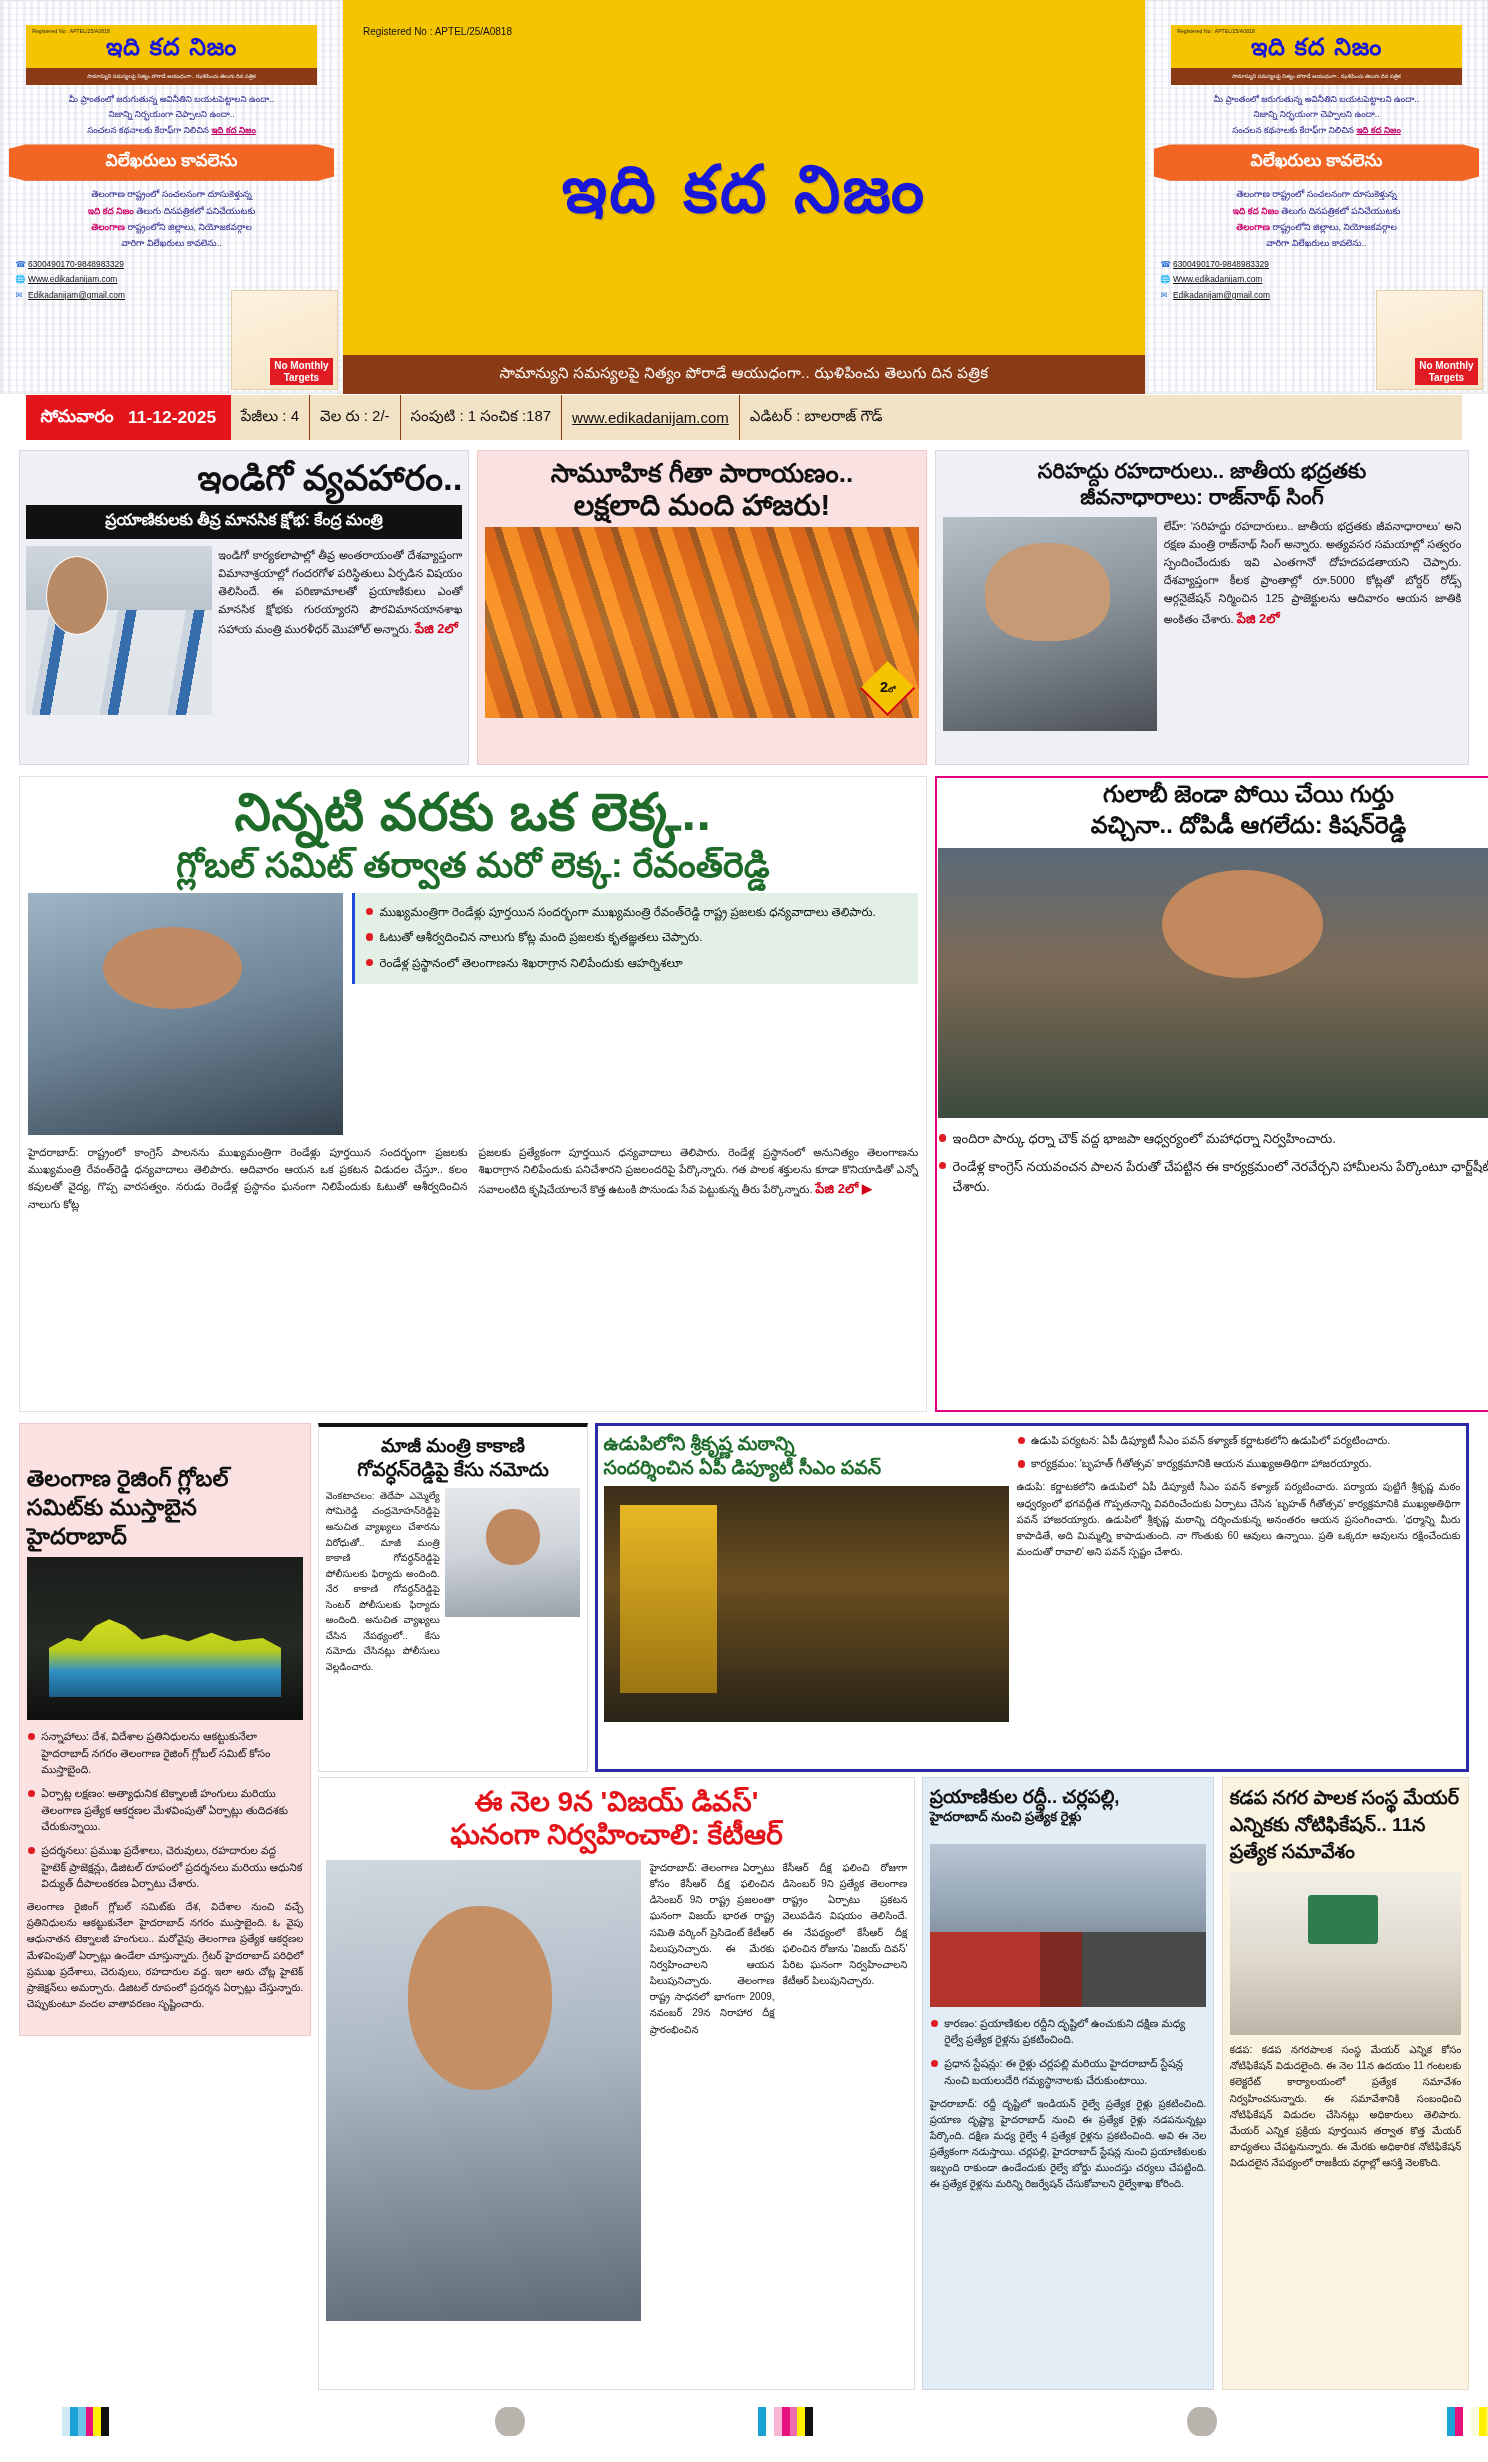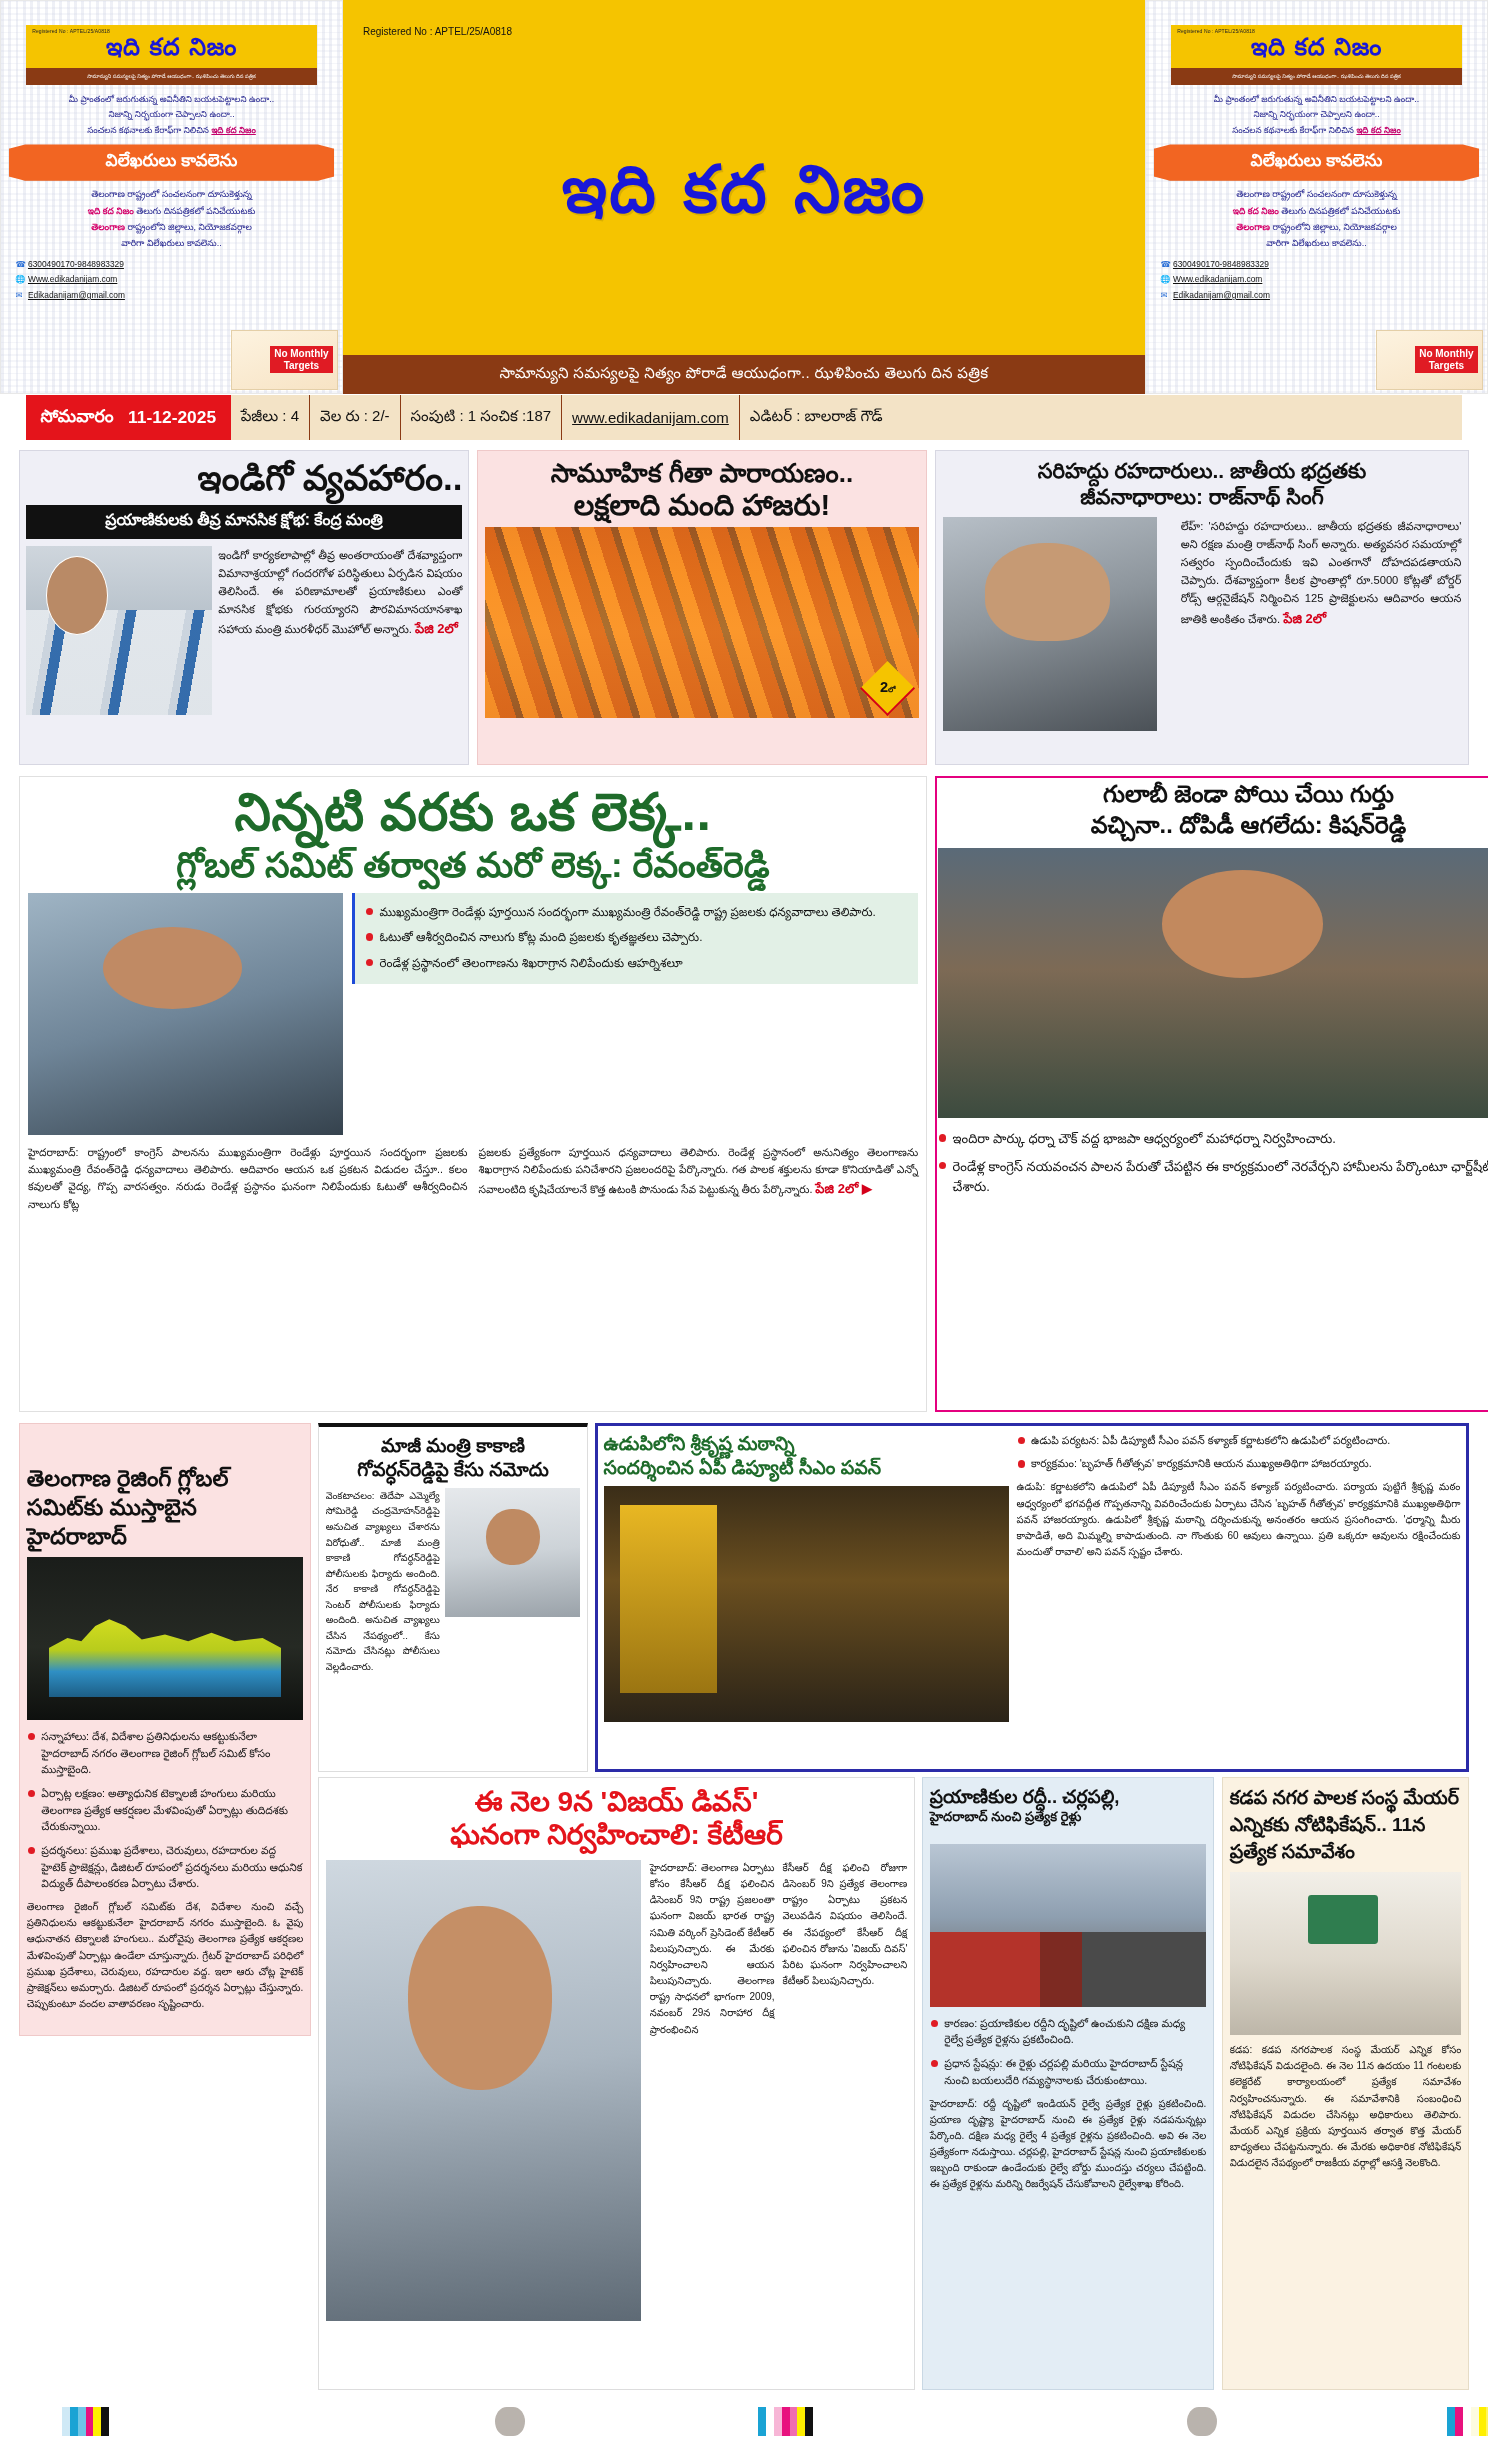--- a/index.html
+++ b/index.html
@@ -39,23 +39,23 @@
     font-size:17px; font-weight:bold; padding:6.7px 3.4px; position:relative;
     clip-path:polygon(0 12%,5% 0,95% 0,100% 12%,100% 88%,95% 100%,5% 100%,0 88%);
     box-shadow:0 1.7px 2.8px rgba(0,0,0,.25);
   }
   .ad-lines2 { font-size:9px; color:#1b1b8a; line-height:1.8; padding:0 2.2px; }
   .ad-lines2 .tg { color:#d4006a; font-weight:bold; }
   .ad-contact { margin-top:5.6px; font-size:8.4px; color:#111; text-align:left; padding-left:9px; line-height:1.85; }
   .ad-contact .ci { display:inline-block; width:12.4px; color:#2b6fd6; }
   .ad-contact u { text-underline-offset:1.1px; }
   .ad-badge {
-    position:absolute; right:4.5px; bottom:3.4px; width:107px; height:60px;
+    position:absolute; right:4.5px; bottom:3.4px; width:107px; height:100px;
     background:linear-gradient(160deg,#fdf3e0,#f7e3c4); border:0.6px solid #e4cfa8;
-    display:flex; flex-direction:column; align-items:flex-end; justify-content:center;
+    display:flex; flex-direction:column; align-items:flex-end; justify-content:flex-end;
     padding:3.4px; z-index:3;
   }
   .ad-badge .nm { background:#E01B24; color:#fff; font-size:10px; font-weight:bold; padding:2.2px 4.5px; line-height:1.15; text-align:center; }
 
   
   .center-mast { flex:1; background:#F5C400; position:relative; display:flex; flex-direction:column; }
   .center-reg { font-size:10px; color:#111; padding:26px 0 0 20px; }
   .mast-title {
     flex:1; display:flex; align-items:center; justify-content:center;
     font-family:"DejaVu Sans", sans-serif; font-weight:bold;
@@ -260,21 +260,21 @@
       <div class="page2-diamond">
           <span><span>2</span><small style="font-size:7.3px;">లో</small></span>
         </div>
     </div>
   </div>
 </div>
 
 <div class="sec" style="left:935px;top:450px;width:534px;height:315px;background:#EFEFF6;border:0.6px solid #d7d7e2;padding:6.7px;">
   <div style="font-size:21px;font-weight:bold;line-height:1.25;text-align:center;">సరిహద్దు రహదారులు.. జాతీయ భద్రతకు</div>
   <div style="font-size:21px;font-weight:bold;line-height:1.25;text-align:center;margin-bottom:6.7px;">జీవనాధారాలు: రాజ్‌నాథ్ సింగ్</div>
-  <div style="display:flex;gap:24px;">
+  <div style="display:flex;gap:7px;">
     <div class="photo ph-rajnath" style="width:214px;height:214px;flex:none;"></div>
     <div class="body-te">
       <span>లేహ్: 'సరిహద్దు రహదారులు.. జాతీయ భద్రతకు జీవనాధారాలు' అని రక్షణ మంత్రి రాజ్‌నాథ్ సింగ్ అన్నారు. అత్యవసర సమయాల్లో సత్వరం స్పందించేందుకు ఇవి ఎంతగానో దోహదపడతాయని చెప్పారు. దేశవ్యాప్తంగా కీలక ప్రాంతాల్లో రూ.5000 కోట్లతో బోర్డర్ రోడ్స్ ఆర్గనైజేషన్ నిర్మించిన 125 ప్రాజెక్టులను ఆదివారం ఆయన జాతికి అంకితం చేశారు.</span>
       <span class="jump">పేజి 2లో</span>
     </div>
   </div>
 </div>
 
 <div class="sec" style="left:19px;top:776px;width:908px;height:636px;background:#fff;border:0.6px solid #e0e0e0;padding:7.9px;">
   <div style="font-size:52px;font-weight:bold;color:#1E6B2A;text-align:center;line-height:1.06;letter-spacing:0.6px;">నిన్నటి వరకు ఒక లెక్క..</div>

